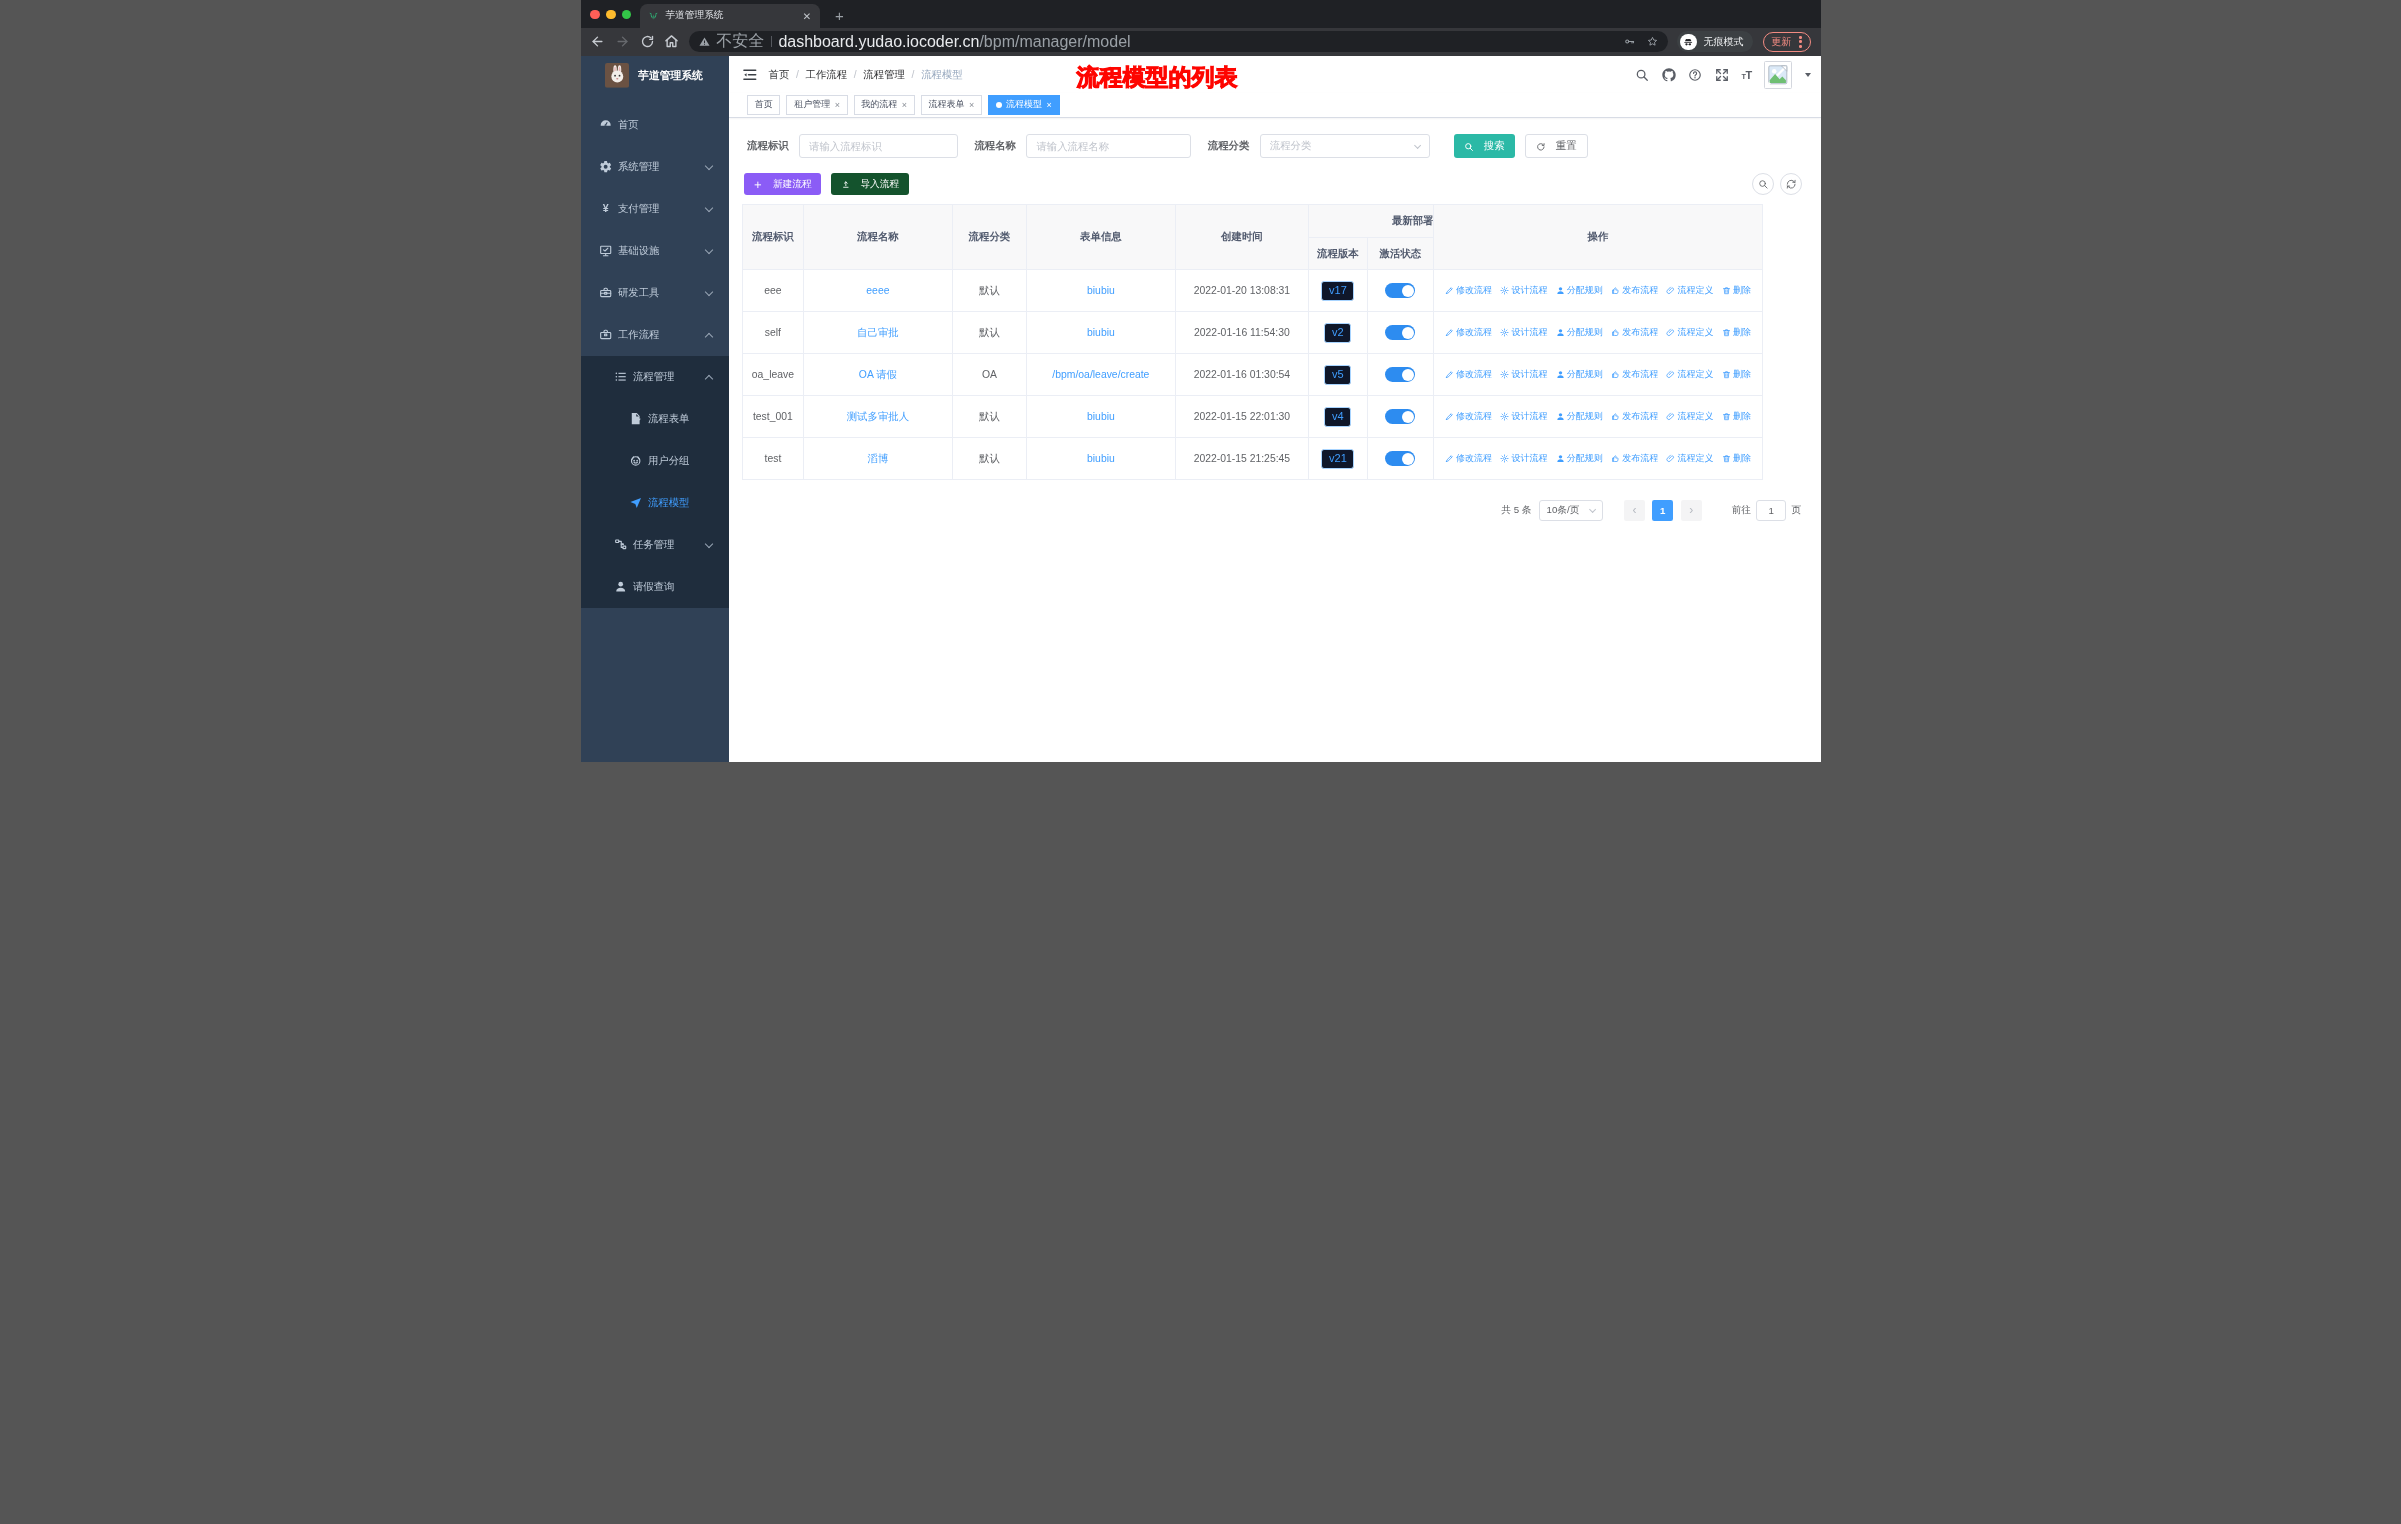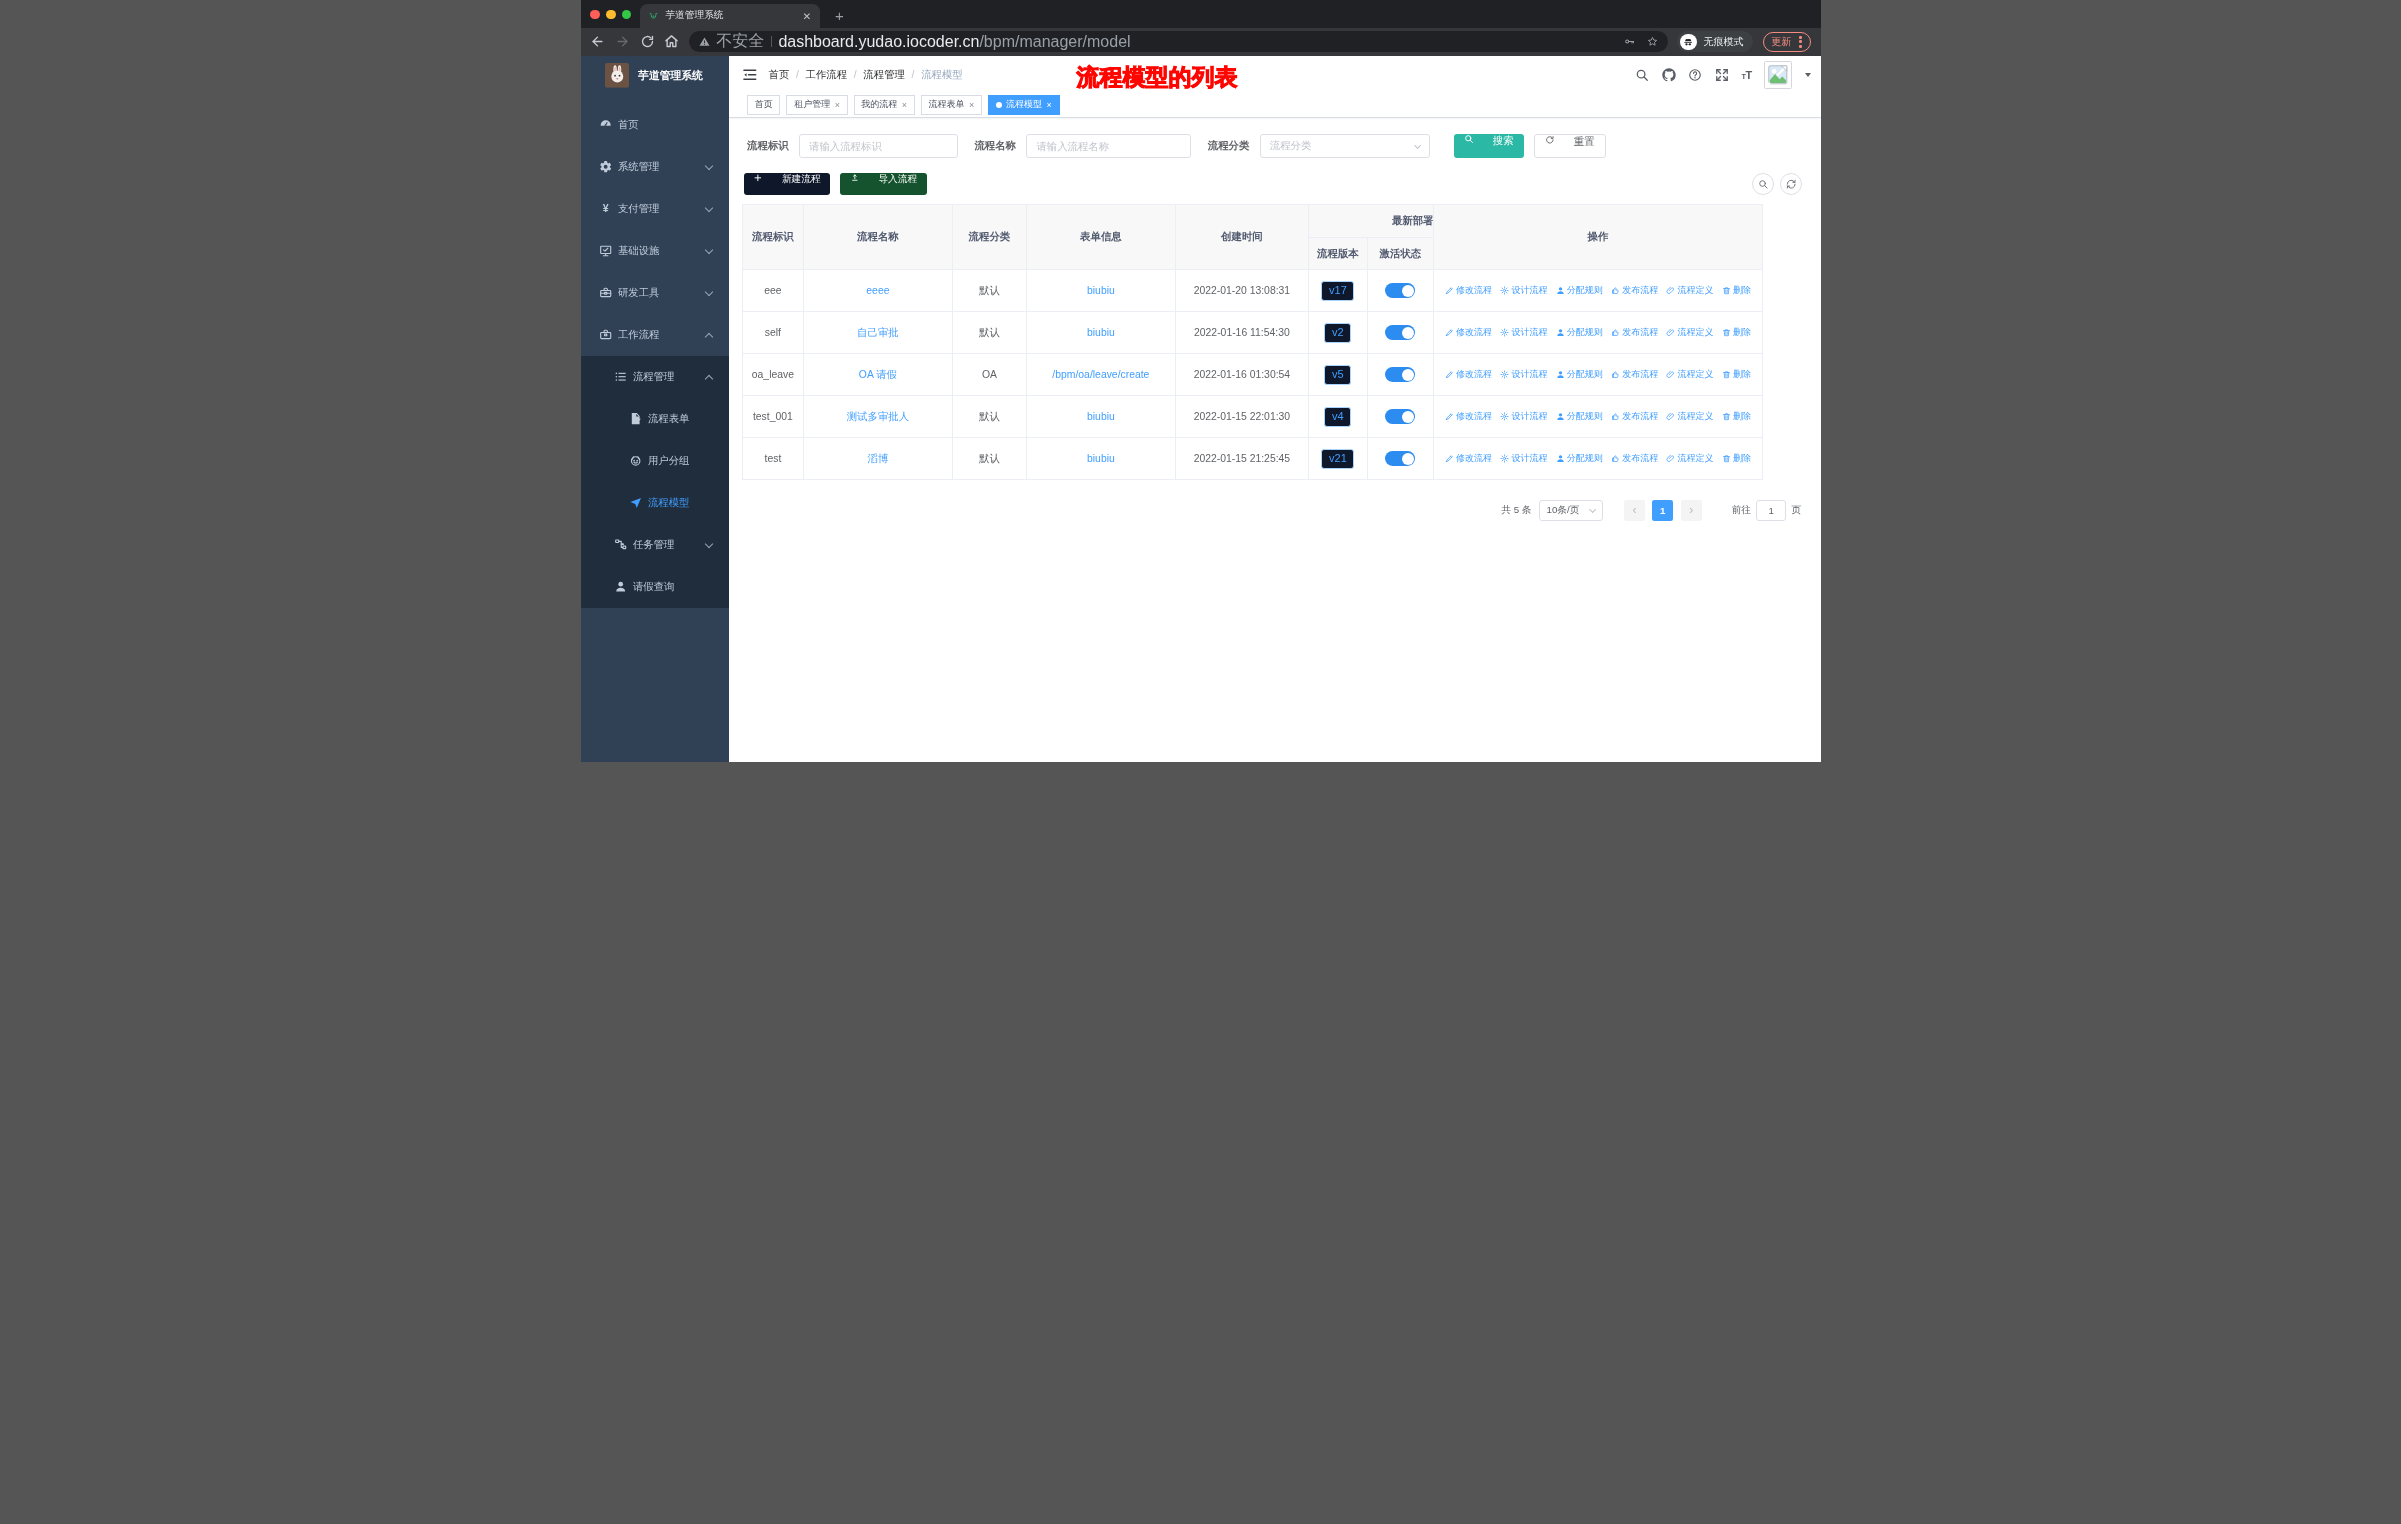--- a/index.html
+++ b/index.html
@@ -72,27 +72,27 @@
   .tag-dot { width:6px; height:6px; border-radius:50%; background:#fff; }
 
   .filter-row { display:flex; align-items:center; margin:16.4px 0 0 18.6px; font-size:10.4px; }
   .f-label { font-weight:bold; color:#606266; margin-right:10.4px; white-space:nowrap; }
   .f-input { height:24px; border:0.7px solid #dcdfe6; border-radius:3px; padding:0 9px; font-size:10.4px; color:#606266; outline:none; font-family:inherit; }
   .f-input::placeholder { color:#c0c4cc; }
   .w1 { width:159px; margin-right:16.4px; }
   .w2 { width:165px; margin-right:16.4px; }
   .f-select { width:170px; height:24px; border:0.7px solid #dcdfe6; border-radius:3px; padding:0 9px; display:flex; align-items:center; justify-content:space-between; color:#c0c4cc; cursor:pointer; }
   .sel-chev { width:5.2px; height:5.2px; border-right:1px solid #c0c4cc; border-bottom:1px solid #c0c4cc; transform:rotate(45deg); margin-top:-2.2px; }
-  .btn { height:24px; border-radius:3px; display:inline-flex; gap:19px; padding:0 10.4px; font-size:10.4px; cursor:pointer; white-space:nowrap; }
+  .btn { height:24px; border-radius:3px; display:inline-flex; align-items:center; gap:10px; padding:0 10.4px; font-size:10.4px; cursor:pointer; white-space:nowrap; }
   .btn svg, .btn .bicon { width:9.7px; height:9.7px; }
   .btn-search { background:#2bb9a6; color:#fff; margin-left:24px; }
   .btn-reset { background:#fff; border:0.7px solid #dcdfe6; color:#606266; margin-left:9.7px; }
 
   .btn-row { display:flex; align-items:center; margin:15px 18.6px 0 15px; }
-  .btn-create { height:22px; background:#0f172a; color:#fff; font-size:9.7px; padding:0 9.7px; }
+  .btn-create { height:22px; background:#8b5cf6; color:#fff; font-size:9.7px; padding:0 9.7px; }
   .btn-import { height:22px; background:#14532d; color:#fff; font-size:9.7px; padding:0 9.7px; margin-left:9.7px; }
   .circle-btns { margin-left:auto; display:flex; gap:6px; }
   .cbtn { width:22px; height:22px; border:0.7px solid #dcdfe6; border-radius:50%; background:#fff; color:#606266; display:flex; align-items:center; justify-content:center; cursor:pointer; }
   .cbtn svg { width:10.4px; height:10.4px; }
 
   
   .table-wrap { margin:9px 0 0 13.4px; }
   table { border-collapse:collapse; table-layout:fixed; width:1020px; font-size:10.4px; }
   th, td { border:0.7px solid #ebeef5; text-align:center; overflow:hidden; }
   thead th { background:#f8f8f9; color:#515a6e; font-weight:bold; }

